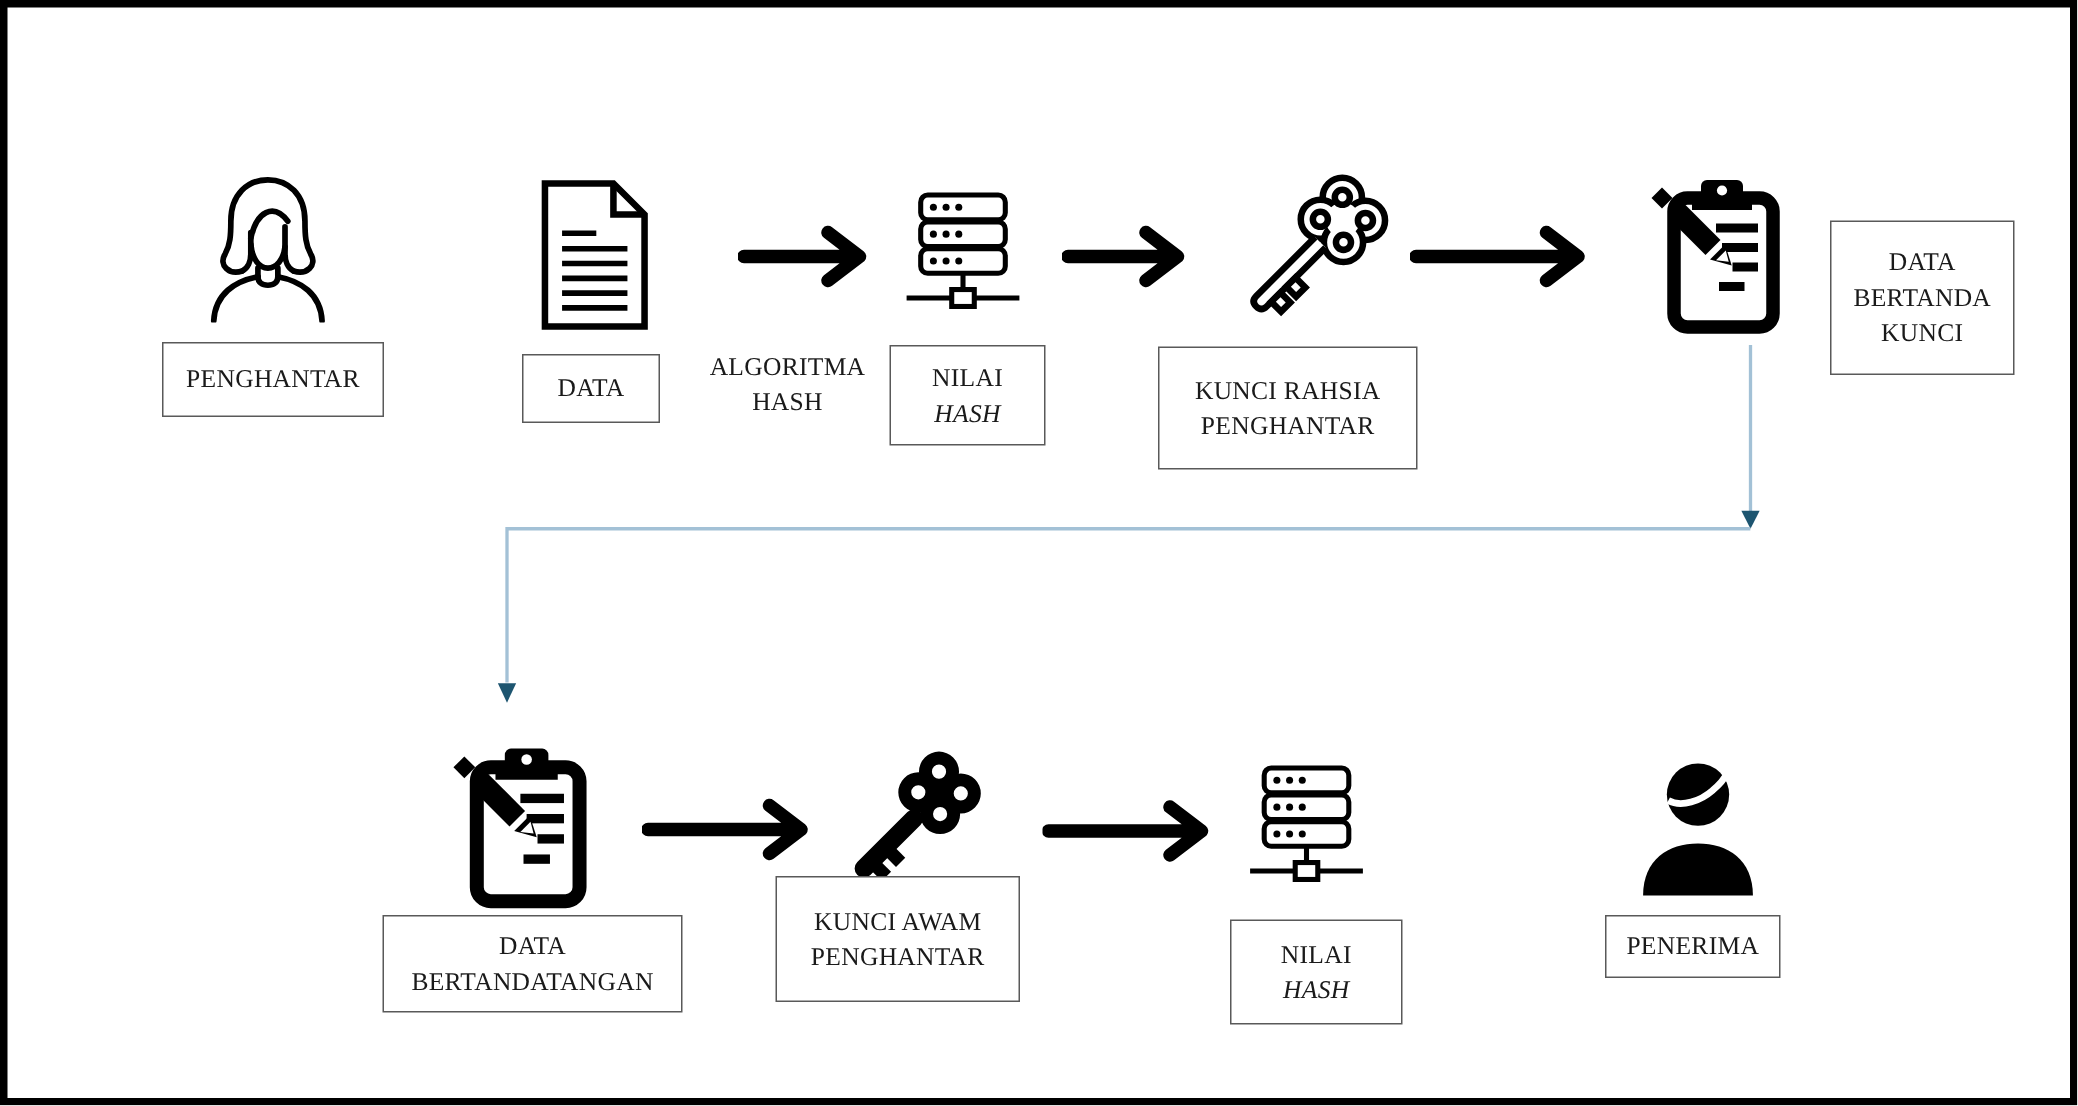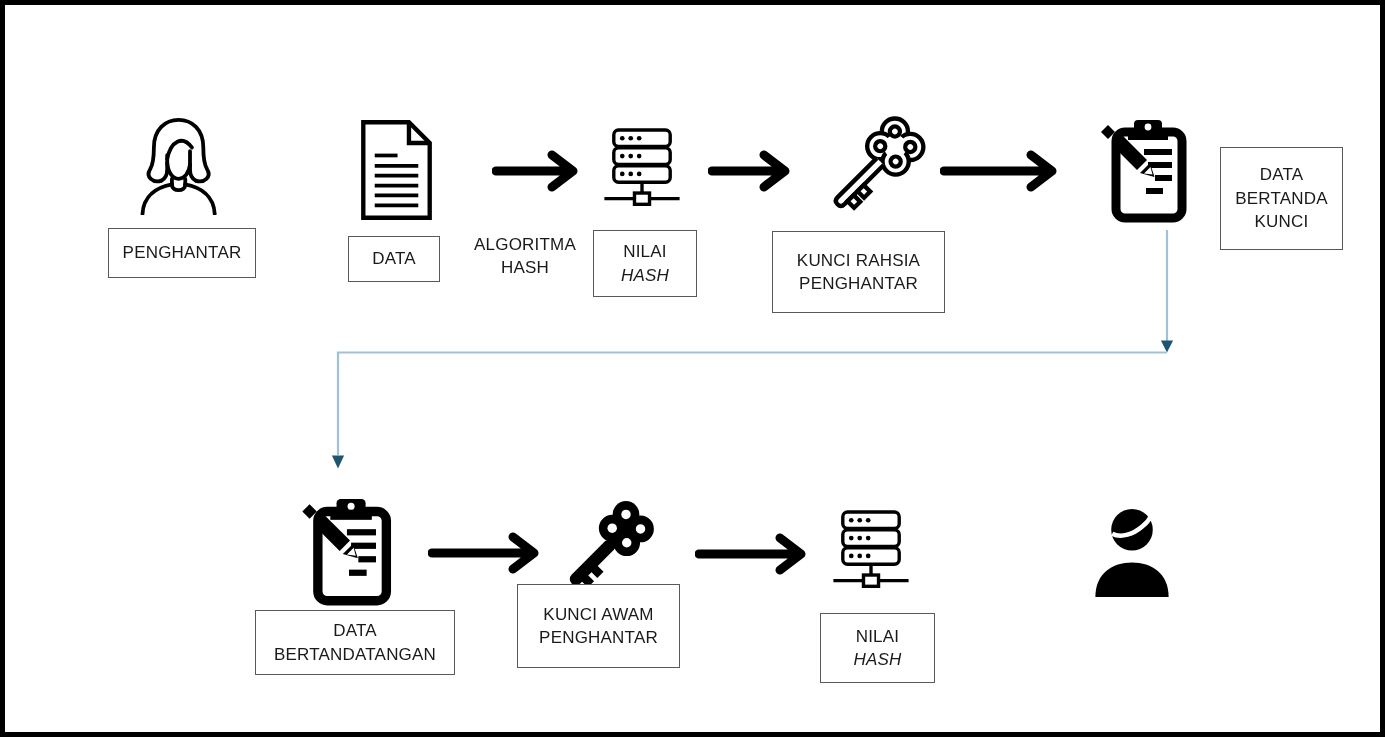--- a/index.html
+++ b/index.html
@@ -20,20 +20,21 @@
     position:absolute;
     display:flex;align-items:center;justify-content:center;
     text-align:center;
     background:#fff;
     border:1.4px solid #595959;
     font-size:17px;line-height:1.38;
     color:#1a1a1a;
     letter-spacing:.2px;
     box-sizing:border-box;
     z-index:5;
+    font-family:Liberation Serif, serif;
   }
   .plain{border:none;background:transparent;align-items:center;}
   .ic{position:absolute;z-index:4;}
   .ic svg{display:block;}
   .overlay{position:absolute;left:0;top:0;z-index:2;}
   em{font-style:italic;}
 </style>
 </head>
 <body>
 
@@ -292,14 +293,17 @@
     </div>
   </div>
 
   <div class="box" style="left:820px;top:613px;width:115px;height:70px">
     <div>
       <span>NILAI</span><br>
       <em>HASH</em>
     </div>
   </div>
 
+  <div class="box" style="left:1070px;top:610px;width:117px;height:42px">
+    <span>PENERIMA</span>
+  </div>
 
 </div>
 
 </body></html>

